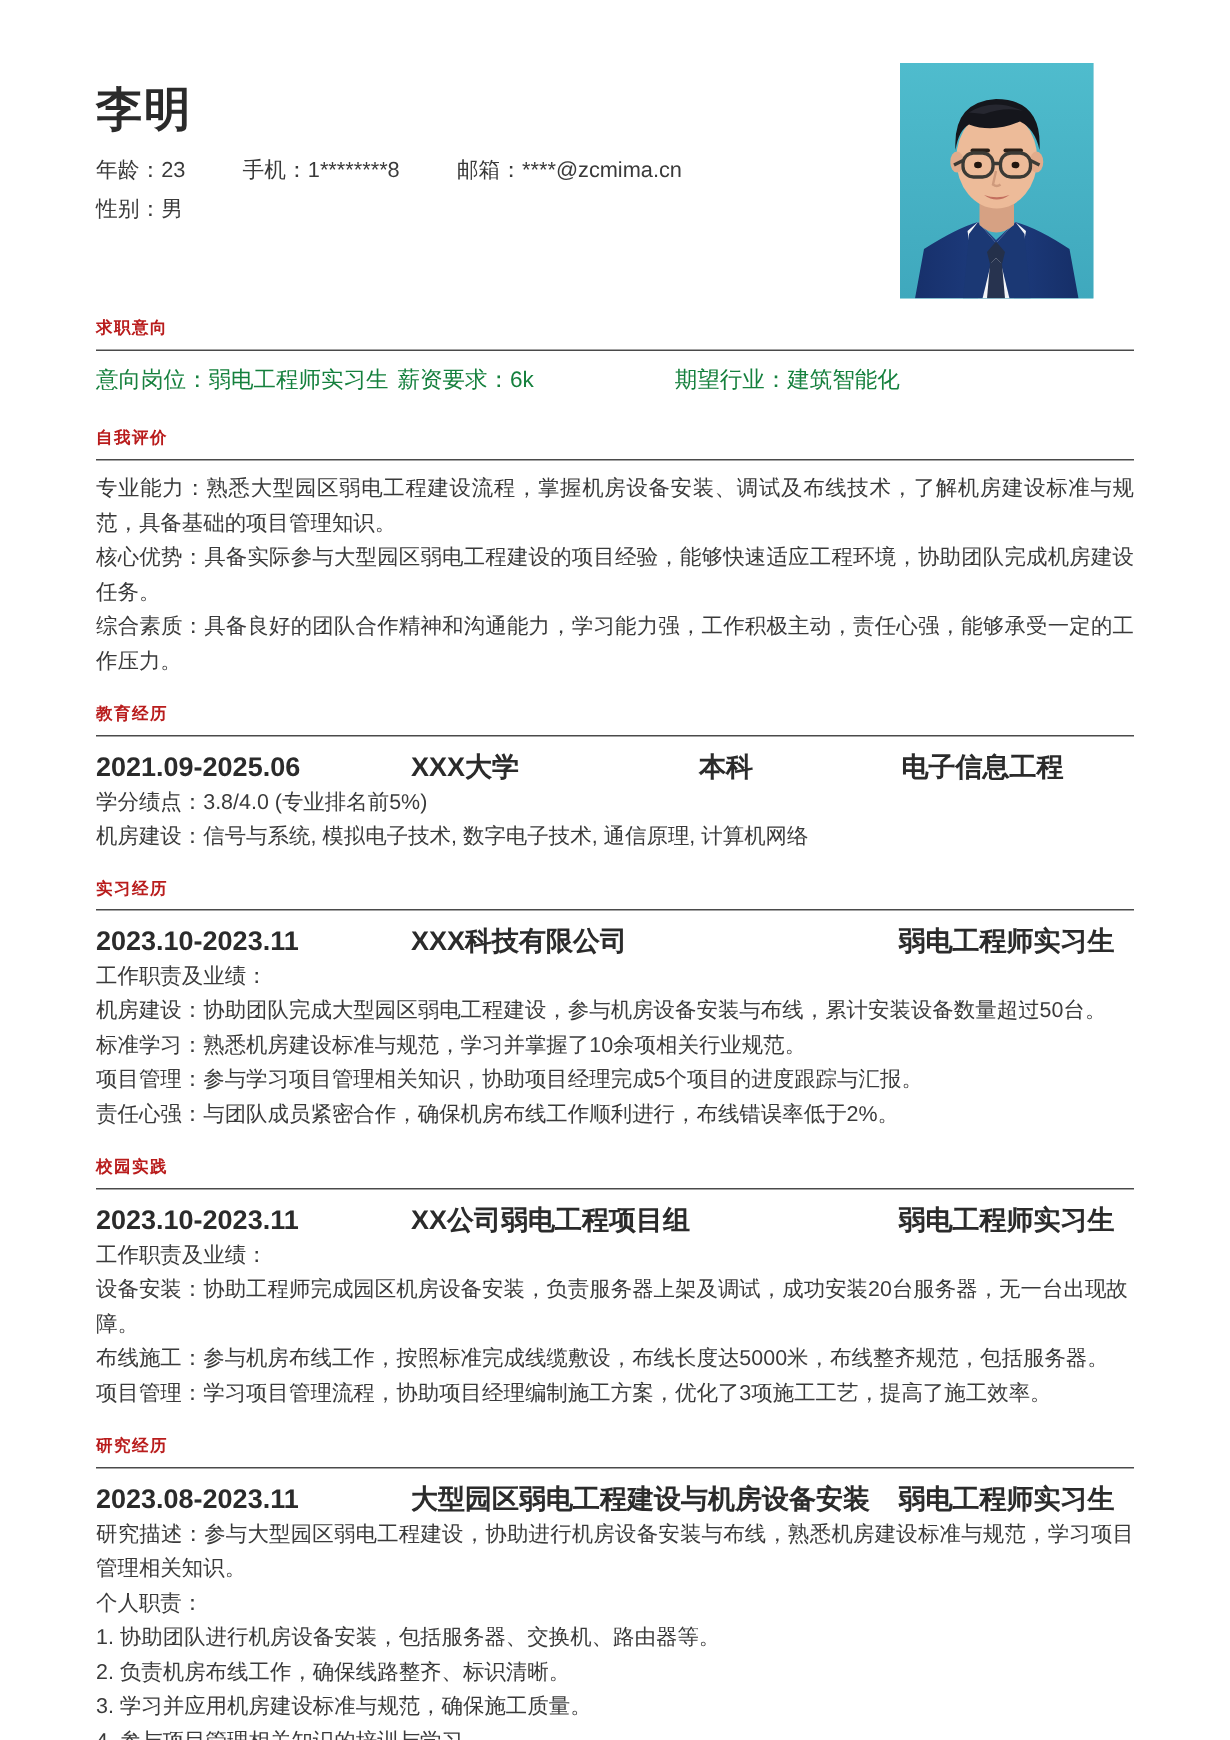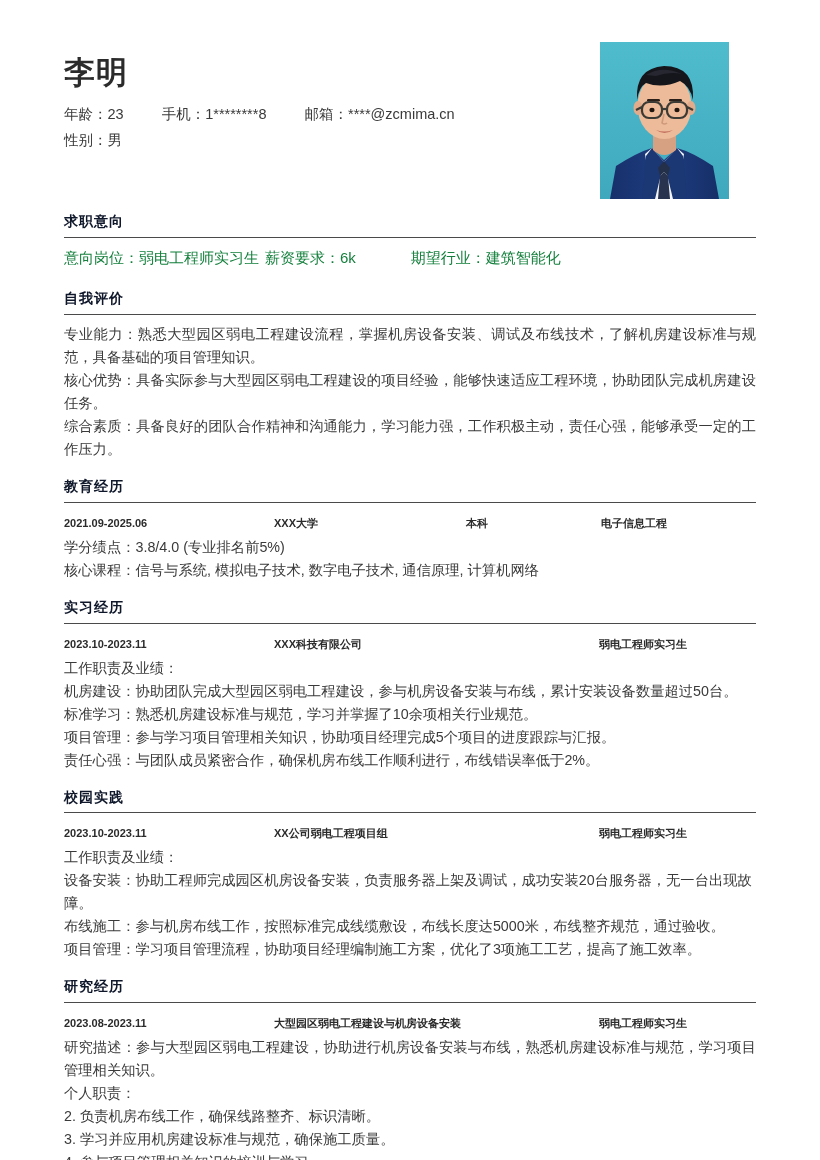--- a/index.html
+++ b/index.html
@@ -60,23 +60,23 @@
     width: 129px;
     height: 157px;
     overflow: hidden;
     background: #4bb3c6;
   }
   .photo svg { display: block; width: 100%; height: 100%; }
 
   
   .section { padding: 0 48px; }
   .section-title {
-    font-size: 14px;
+    font-size: 11px;
     font-weight: 700;
-    color: #0f172a;
+    color: #b91c1c;
     letter-spacing: 1px;
     padding-bottom: 6px;
     border-bottom: 1.5px solid #4a4a4a;
     margin: 0 0 8px 0;
     line-height: 1.35;
   }
   .sec-spacer-lg { height: 20px; }
   .sec-spacer-md { height: 16px; }
 
   .body-line {
@@ -94,27 +94,27 @@
   
   .intent-row {
     font-size: 15px;
     line-height: 23px;
     color: #15803d;
     display: flex;
     align-items: baseline;
   }
   .intent-a { }
   .intent-b { margin-left: 6px; }
-  .intent-c { margin-left: 55px; }
+  .intent-c { margin-left: 94px; }
 
   
   .entry-row {
     display: flex;
     align-items: baseline;
-    font-size: 11px;
+    font-size: 18px;
     font-weight: 700;
     color: #2b2b2b;
     line-height: 24px;
     margin-bottom: 1px;
   }
   .col-date   { width: 210px; flex: 0 0 210px; }
   .col-org    { width: 192px; flex: 0 0 192px; }
   .col-deg    { width: 135px; flex: 0 0 135px; }
   .col-major  { flex: 1 1 auto; }
 
@@ -228,21 +228,21 @@
   <div class="section">
     <div class="section-title">教育经历</div>
     <div class="entry-row">
       <span class="col-date">2021.09-2025.06</span>
       <span class="col-org">XXX大学</span>
       <span class="col-deg">本科</span>
       <span class="col-major">电子信息工程</span>
     </div>
     <div class="detail-list">
       <div class="body-line">学分绩点：3.8/4.0 (专业排名前5%)</div>
-      <div class="body-line">核心课程：信号与系统, 模拟电子技术, 数字电子技术, 通信原理, 计算机网络</div>
+      <div class="body-line">机房建设：信号与系统, 模拟电子技术, 数字电子技术, 通信原理, 计算机网络</div>
     </div>
   </div>
 
   <div class="sec-spacer-md"></div>
 
   <div class="section">
     <div class="section-title">实习经历</div>
     <div class="entry-row two-col">
       <span class="col-date">2023.10-2023.11</span>
       <span class="col-org">XXX科技有限公司</span>
@@ -262,37 +262,38 @@
   <div class="section">
     <div class="section-title">校园实践</div>
     <div class="entry-row two-col">
       <span class="col-date">2023.10-2023.11</span>
       <span class="col-org">XX公司弱电工程项目组</span>
       <span class="col-role">弱电工程师实习生</span>
     </div>
     <div class="detail-list">
       <div class="body-line">工作职责及业绩：</div>
       <div class="body-line">设备安装：协助工程师完成园区机房设备安装，负责服务器上架及调试，成功安装20台服务器，无一台出现故障。</div>
-      <div class="body-line">布线施工：参与机房布线工作，按照标准完成线缆敷设，布线长度达5000米，布线整齐规范，通过验收。</div>
+      <div class="body-line">布线施工：参与机房布线工作，按照标准完成线缆敷设，布线长度达5000米，布线整齐规范，包括服务器。</div>
       <div class="body-line">项目管理：学习项目管理流程，协助项目经理编制施工方案，优化了3项施工工艺，提高了施工效率。</div>
     </div>
   </div>
 
   <div class="sec-spacer-md"></div>
 
   <div class="section">
     <div class="section-title">研究经历</div>
     <div class="entry-row res">
       <span class="col-date">2023.08-2023.11</span>
       <span class="col-org">大型园区弱电工程建设与机房设备安装</span>
       <span class="col-role">弱电工程师实习生</span>
     </div>
     <div class="detail-list">
       <div class="body-para">研究描述：参与大型园区弱电工程建设，协助进行机房设备安装与布线，熟悉机房建设标准与规范，学习项目管理相关知识。</div>
       <div class="body-line">个人职责：</div>
+      <div class="body-line">1. 协助团队进行机房设备安装，包括服务器、交换机、路由器等。</div>
       <div class="body-line">2. 负责机房布线工作，确保线路整齐、标识清晰。</div>
       <div class="body-line">3. 学习并应用机房建设标准与规范，确保施工质量。</div>
       <div class="body-line">4. 参与项目管理相关知识的培训与学习。</div>
 
     </div>
   </div>
 
 </div>
 
 </body></html>

